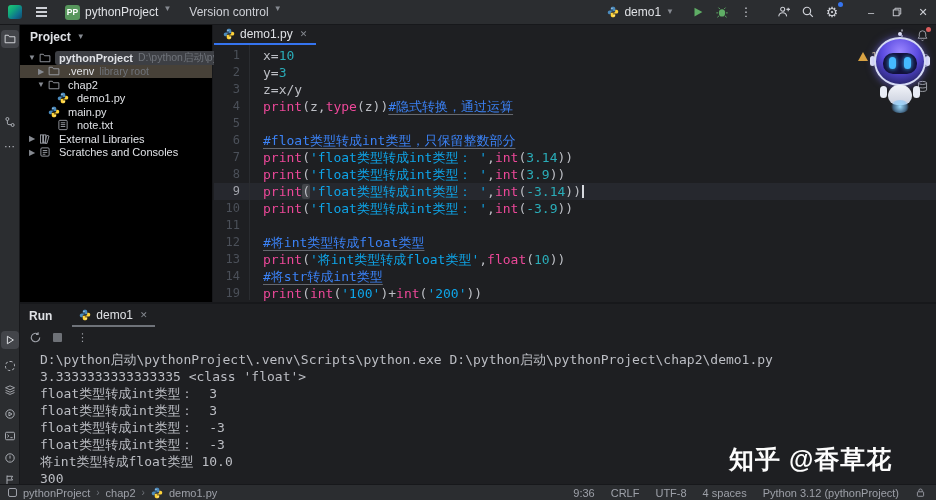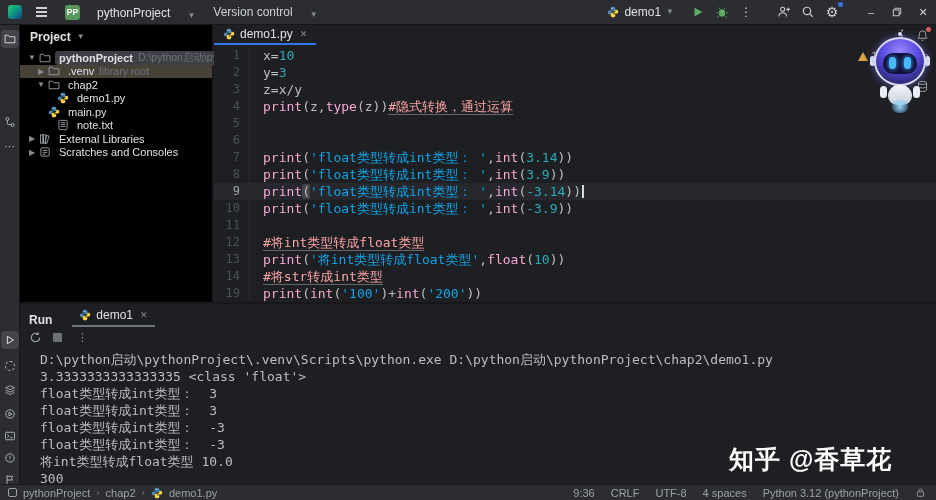--- a/index.html
+++ b/index.html
@@ -5,21 +5,21 @@
   *{box-sizing:border-box;margin:0;padding:0}
   html,body{width:936px;height:500px;overflow:hidden}
   body{position:relative;background:#1e1f22;font-family:"Liberation Sans",sans-serif;color:#bcbec4;-webkit-font-smoothing:antialiased}
   svg{display:block}
   
   .titlebar{position:absolute;left:0;top:0;width:936px;height:25px;background:#2b2d30;border-bottom:1px solid #17181b;display:flex;align-items:center;font-size:12px}
   .tb-left{display:flex;align-items:center;gap:10px;padding-left:8px}
   .app-logo{width:14px;height:14px;border-radius:3px;background:linear-gradient(135deg,#24c875 0%,#11a97c 35%,#0f6f8f 70%,#114b66 100%)}
   .burger{display:inline-flex;flex-direction:column;gap:2.5px;padding:3px 4px;cursor:pointer}
   .burger i{display:block;width:11px;height:1.4px;background:#ced0d6}
-  .tb-btn{display:inline-flex;align-items:flex-end;gap:17px;color:#dfe1e5;padding:2px 4px;border-radius:4px;cursor:pointer}
+  .tb-btn{display:inline-flex;align-items:flex-start;gap:5px;color:#dfe1e5;padding:2px 4px;border-radius:4px;cursor:pointer}
   .pp-badge{width:15px;height:15px;border-radius:3px;background:#57965c;color:#fff;font-size:8.5px;font-weight:bold;display:inline-flex;align-items:center;justify-content:center}
   .chev{color:#868a91;font-size:8px;line-height:1}
   .vcs{color:#ced0d6}
   .tb-right{margin-left:auto;display:flex;align-items:center;padding-right:0}
   .runcfg{display:inline-flex;align-items:center;gap:5px;color:#dfe1e5;margin-right:12px;cursor:pointer}
   .tb-icon{width:24px;height:20px;display:inline-flex;align-items:center;justify-content:center;color:#ced0d6;cursor:pointer}
   .tb-gap{width:14px}
   .gear-wrap{position:relative;font-size:14px;color:#ced0d6}
   .gear-dot{position:absolute;right:1px;top:0;width:5px;height:5px;border-radius:50%;background:#3574f0}
   .win-btn{width:26px;height:24px;display:inline-flex;align-items:center;justify-content:center;color:#ced0d6;font-size:11px;cursor:pointer}
@@ -50,22 +50,22 @@
   .editor-body{position:relative;height:255px;font-family:"DejaVu Sans Mono","Liberation Mono",monospace;font-size:13px;line-height:17px;padding-top:2px}
   .gutter-sep{position:absolute;left:35px;top:0;bottom:0;width:1px;background:#2a2c30}
   .code-line{display:flex;height:17px;white-space:pre;position:relative}
   .code-line.current{background:#26282e}
   .gutter{width:26px;flex:none;text-align:right;color:#4b5059;font-size:12px}
   .current .gutter{color:#a1a3ab}
   .code-text{margin-left:23px}
   .sp{color:#bcbec4}
   .sn{color:#2aacb8}
   .ss{color:#0ea5e9}
-  .sf{color:#f9a8d4}
-  .sc{color:#fca5a5;text-decoration:underline;text-decoration-color:#64676e;text-underline-offset:3px}
+  .sf{color:#ec4899}
+  .sc{color:#3b82f6;text-decoration:underline;text-decoration-color:#64676e;text-underline-offset:3px}
   .sh{color:#bcbec4;background:#43454a;border-radius:2px}
   .caret{display:inline-block;width:1.5px;height:13px;background:#d6d9de;vertical-align:-2px;margin-left:1px}
   .inspect{position:absolute;left:644px;top:3px;display:flex;align-items:center;gap:3px;font-size:11px;color:#cbb97f;cursor:pointer}
   .warn-tri{width:0;height:0;border-left:5px solid transparent;border-right:5px solid transparent;border-bottom:9px solid #d9a343}
   
   .rr-icon{position:absolute;color:#9da0a8;cursor:pointer}
   .bell-dot{position:absolute;right:-2px;top:-2px;width:5px;height:5px;border-radius:50%;background:#db5c5c}
   .ai-box{width:13px;height:13px;border:1.2px solid #9da0a8;border-radius:3.5px;display:flex;align-items:center;justify-content:center;font-size:8px;color:#9da0a8}
   
   .robot{position:absolute;left:866px;top:34px;width:70px;height:84px;z-index:60;pointer-events:none}
@@ -76,21 +76,21 @@
   .robot .eye.l{left:23px}.robot .eye.r{left:38px}
   .robot .ear{position:absolute;top:22px;width:5px;height:10px;border-radius:3px;background:#e8ecf5}
   .robot .ear.l{left:4px}.robot .ear.r{left:59px}
   .robot .top-dot{position:absolute;left:32px;top:-2px;width:4px;height:4px;border-radius:50%;background:#e8ecf5}
   .robot .body{position:absolute;left:22px;top:51px;width:24px;height:20px;border-radius:11px 11px 9px 9px;background:linear-gradient(#f2f4f9,#c9cfdd)}
   .robot .arm{position:absolute;top:52px;width:7px;height:12px;border-radius:4px;background:#e8ecf5}
   .robot .arm.l{left:14px}.robot .arm.r{left:47px}
   .robot .glow{position:absolute;left:24px;top:66px;width:20px;height:13px;border-radius:50%;background:radial-gradient(circle,#9fdcff 0%,rgba(110,190,255,.45) 55%,transparent 75%)}
   
   .runpanel{position:absolute;left:20px;top:302px;width:916px;height:182px;background:#1e1f22;border-top:2px solid #17181b}
-  .run-header{height:23px;display:flex;align-items:flex-end;padding-left:9px;font-size:12px}
+  .run-header{height:23px;display:flex;align-items:center;padding-left:9px;font-size:12px}
   .run-title{color:#dfe1e5;font-weight:bold;margin-right:20px}
   .run-tab{display:inline-flex;align-items:center;gap:5px;height:100%;padding:0 7px;color:#dfe1e5;border-bottom:2px solid #6f737a;cursor:pointer}
   .run-toolbar{height:21px;display:flex;align-items:center;gap:11px;padding-left:9px;color:#9da0a8}
   .stop-sq{width:9px;height:9px;background:#6e7177;border-radius:1px}
   .tool-dots{font-size:11px;letter-spacing:0;margin-left:4px;cursor:pointer}
   .console{padding:3px 0 0 20px;font-family:"DejaVu Sans Mono","Liberation Mono",monospace;font-size:13px;line-height:17px;color:#bcbec4;white-space:pre}
   
   .watermark{position:absolute;left:729px;top:443px;z-index:70;font-size:25px;font-weight:bold;color:#fcfcfc;letter-spacing:1px;pointer-events:none}
   
   .statusbar{position:absolute;left:0;top:484px;width:936px;height:16px;background:#2b2d30;border-top:1px solid #17181b;display:flex;align-items:center;font-size:11px;color:#9da0a8}
@@ -356,21 +356,21 @@
     </span>
     <span class="tab-right">⋮</span>
   </div>
   <div class="editor-body">
     <div id="code">
         <div class="code-line"><span class="gutter">1</span><span class="code-text"><span class="sp">x=</span><span class="sn">10</span></span></div>
         <div class="code-line"><span class="gutter">2</span><span class="code-text"><span class="sp">y=</span><span class="sn">3</span></span></div>
         <div class="code-line"><span class="gutter">3</span><span class="code-text"><span class="sp">z=x/y</span></span></div>
         <div class="code-line"><span class="gutter">4</span><span class="code-text"><span class="sf">print</span><span class="sp">(z,</span><span class="sf">type</span><span class="sp">(z))</span><span class="sc">#隐式转换，通过运算</span></span></div>
         <div class="code-line"><span class="gutter">5</span><span class="code-text"></span></div>
-        <div class="code-line"><span class="gutter">6</span></div>
+        <div class="code-line"><span class="gutter">6</span><span class="code-text"><span class="sc">#float类型转成int类型，只保留整数部分</span></span></div>
         <div class="code-line"><span class="gutter">7</span><span class="code-text"><span class="sf">print</span><span class="sp">(</span><span class="ss">'float类型转成int类型： '</span><span class="sp">,</span><span class="sf">int</span><span class="sp">(</span><span class="sn">3.14</span><span class="sp">))</span></span></div>
         <div class="code-line"><span class="gutter">8</span><span class="code-text"><span class="sf">print</span><span class="sp">(</span><span class="ss">'float类型转成int类型： '</span><span class="sp">,</span><span class="sf">int</span><span class="sp">(</span><span class="sn">3.9</span><span class="sp">))</span></span></div>
         <div class="code-line current"><span class="gutter">9</span><span class="code-text"><span class="sf">print</span><span class="sh">(</span><span class="ss">'float类型转成int类型： '</span><span class="sp">,</span><span class="sf">int</span><span class="sp">(</span><span class="sn">-3.14</span><span class="sp">))</span><span class="caret"></span></span></div>
         <div class="code-line"><span class="gutter">10</span><span class="code-text"><span class="sf">print</span><span class="sp">(</span><span class="ss">'float类型转成int类型： '</span><span class="sp">,</span><span class="sf">int</span><span class="sp">(</span><span class="sn">-3.9</span><span class="sp">))</span></span></div>
         <div class="code-line"><span class="gutter">11</span><span class="code-text"></span></div>
         <div class="code-line"><span class="gutter">12</span><span class="code-text"><span class="sc">#将int类型转成float类型</span></span></div>
         <div class="code-line"><span class="gutter">13</span><span class="code-text"><span class="sf">print</span><span class="sp">(</span><span class="ss">'将int类型转成float类型'</span><span class="sp">,</span><span class="sf">float</span><span class="sp">(</span><span class="sn">10</span><span class="sp">))</span></span></div>
         <div class="code-line"><span class="gutter">14</span><span class="code-text"><span class="sc">#将str转成int类型</span></span></div>
         <div class="code-line"><span class="gutter">19</span><span class="code-text"><span class="sf">print</span><span class="sp">(</span><span class="sf">int</span><span class="sp">(</span><span class="ss">'100'</span><span class="sp">)+</span><span class="sf">int</span><span class="sp">(</span><span class="ss">'200'</span><span class="sp">))</span></span></div>
       </div>

